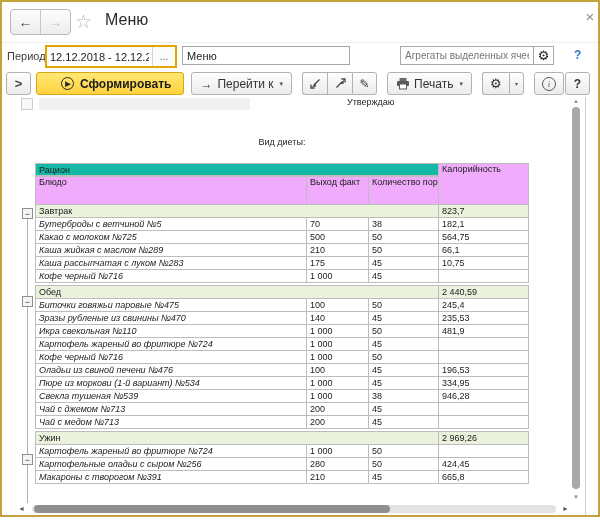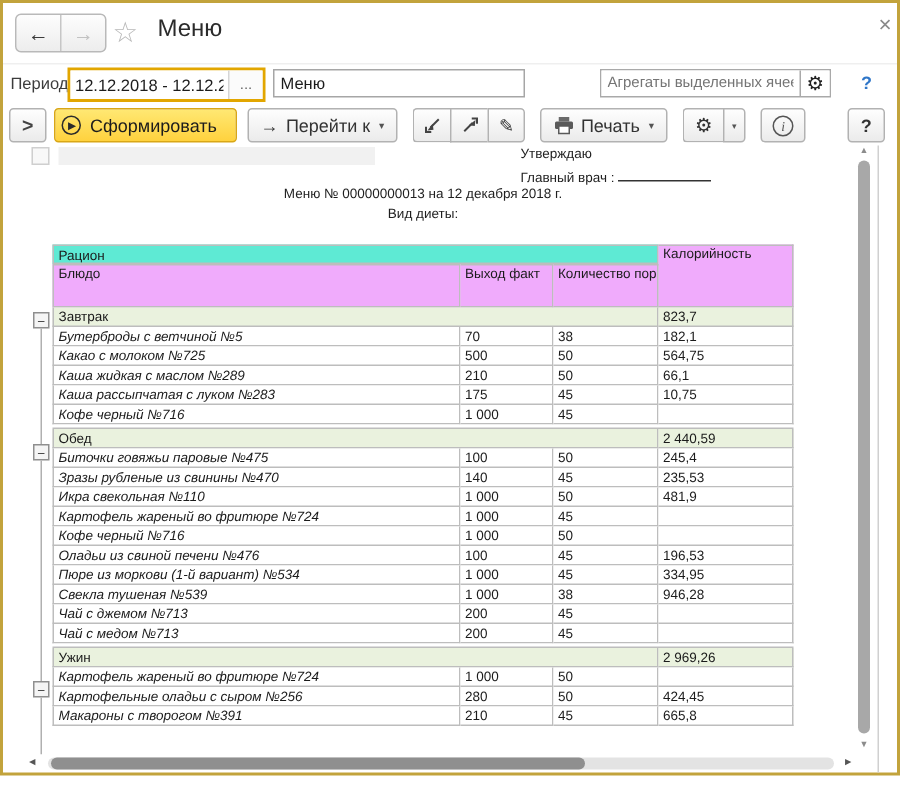--- a/index.html
+++ b/index.html
@@ -29,21 +29,21 @@
   .bluehelp{position:absolute;left:572px;top:4px;font-size:12px;color:#2f76c8;font-weight:bold;}
 
   
   .toolbar{position:absolute;left:2px;top:70px;width:596px;height:27px;display:flex;align-items:center;}
   .tbtn{height:23px;border:1px solid #b2b2b2;border-radius:3px;background:linear-gradient(#fefefe,#ebebeb);display:flex;align-items:center;justify-content:center;font-size:12px;color:#333;padding:0 8px;box-sizing:border-box;}
   .grp{display:flex;}
   .grp .tbtn{border-radius:0;border-right-width:0;}
   .grp .tbtn:first-child{border-radius:3px 0 0 3px;}
   .grp .tbtn:last-child{border-radius:0 3px 3px 0;border-right-width:1px;}
   .expbtn{width:25px;margin-left:4px;font-weight:bold;font-size:13px;color:#444;}
-  .genbtn{margin-left:5px;background:linear-gradient(#ffe873,#ffd23e);border-color:#d9a716;font-weight:normal;color:#1c1c1c;padding:0 12px 0 4px;}
+  .genbtn{margin-left:5px;background:linear-gradient(#ffe873,#ffd23e);border-color:#d9a716;font-weight:bold;color:#1c1c1c;padding:0 12px 0 24px;}
   .playcirc{width:13px;height:13px;border:1.5px solid #2b2b2b;border-radius:50%;display:inline-flex;align-items:center;justify-content:center;font-size:7px;color:#2b2b2b;margin-right:6px;box-sizing:border-box;padding-left:1px;}
   .gotobtn{margin-left:7px;padding:0 8px;}
   .arr{margin-right:5px;font-size:12px;color:#333;}
   .dd{margin-left:6px;font-size:7px;color:#555;}
   .iconbtn{width:25px;padding:0;}
   .printbtn{padding:0 8px;align-items:center;}
   .gearbtn{width:27px;padding:0;font-size:13px;}
   .morebtn{width:15px;padding:0;font-size:6px;color:#555;}
   .infobtn{width:30px;padding:0;}
   .icirc{width:14px;height:14px;border:1.4px solid #555;border-radius:50%;display:flex;align-items:center;justify-content:center;font-size:9px;color:#555;font-family:"Liberation Serif",serif;font-style:italic;box-sizing:border-box;}
@@ -54,21 +54,21 @@
   .rightedge{position:absolute;left:585px;top:97px;width:1px;height:418px;background:#d0d0d0;}
   .graycell{position:absolute;left:37px;top:1px;width:211px;height:12px;background:#f1f1f1;}
   .hdrbox{position:absolute;left:19px;top:1px;width:12px;height:12px;border:1px solid #cfcfcf;background:#f8f8f8;box-sizing:border-box;}
   .rtext{position:absolute;font-size:9px;color:#1f1f1f;white-space:nowrap;}
   .sigline{display:inline-block;width:62px;border-bottom:1px solid #333;height:9px;margin-left:2px;}
   .center{left:33px;width:494px;text-align:center;}
 
   table.report{position:absolute;left:33px;top:66px;border-collapse:separate;border-spacing:0;table-layout:fixed;width:494px;font-size:9px;color:#1b1b1b;}
   table.report td, table.report th{border-right:1px solid #bdbdbd;border-bottom:1px solid #bdbdbd;padding:0 3px;overflow:hidden;white-space:nowrap;font-weight:normal;text-align:left;box-sizing:border-box;}
   .bl{border-left:1px solid #bdbdbd;}
-  th.hdr{background:#5eead4;border-top:1px solid #bdbdbd;height:13px;}
+  th.hdr{background:#14b8a6;border-top:1px solid #bdbdbd;height:13px;}
   th.hdr2{background:#f0abfc;height:29px;vertical-align:top;white-space:pre-line;line-height:10px;padding-top:1px;}
   th.cal{vertical-align:top;padding-top:1px;}
   tr.grow td{background:#eaf2de;height:13px;}
   tr.drow td{height:13px;background:#fff;}
   td.dish{padding-left:12px;font-style:italic;}
   td.num{text-align:right;}
   tr.sprow td{border:none;border-bottom:1px solid #bdbdbd;height:3px;background:#fff;}
 
   
   .gut-box{position:absolute;left:20px;width:11px;height:11px;border:1px solid #8f8f8f;background:#f5f5f5;box-sizing:border-box;display:flex;align-items:center;justify-content:center;font-size:9px;line-height:8px;color:#444;}
@@ -171,22 +171,20 @@
     <div class="tbtn infobtn">
         <span class="icirc">i</span>
       </div>
     <div class="tbtn helpbtn">?</div>
   </div>
 
   <div class="canvas">
     <div class="hdrbox"></div>
     <div class="graycell"></div>
     <div class="rtext" style="left:345px;top:0;">Утверждаю</div>
-    <div class="rtext" style="left:345px;top:14px;"><span>Главный врач :</span><span class="sigline"></span></div>
-    <div class="rtext center" style="top:27px;">Меню № 00000000013 на 12 декабря 2018 г.</div>
     <div class="rtext center" style="top:40px;">Вид диеты:</div>
 
     <div id="gutter">
         <div class="gut-box" style="top: 111px;">−</div>
         <div class="gut-line" style="top: 122px; height: 77px;"></div>
         <div class="gut-box" style="top: 199px;">−</div>
         <div class="gut-line" style="top: 210px; height: 147px;"></div>
         <div class="gut-box" style="top: 357px;">−</div>
         <div class="gut-line" style="top: 368px; height: 38px;"></div>
       </div>

